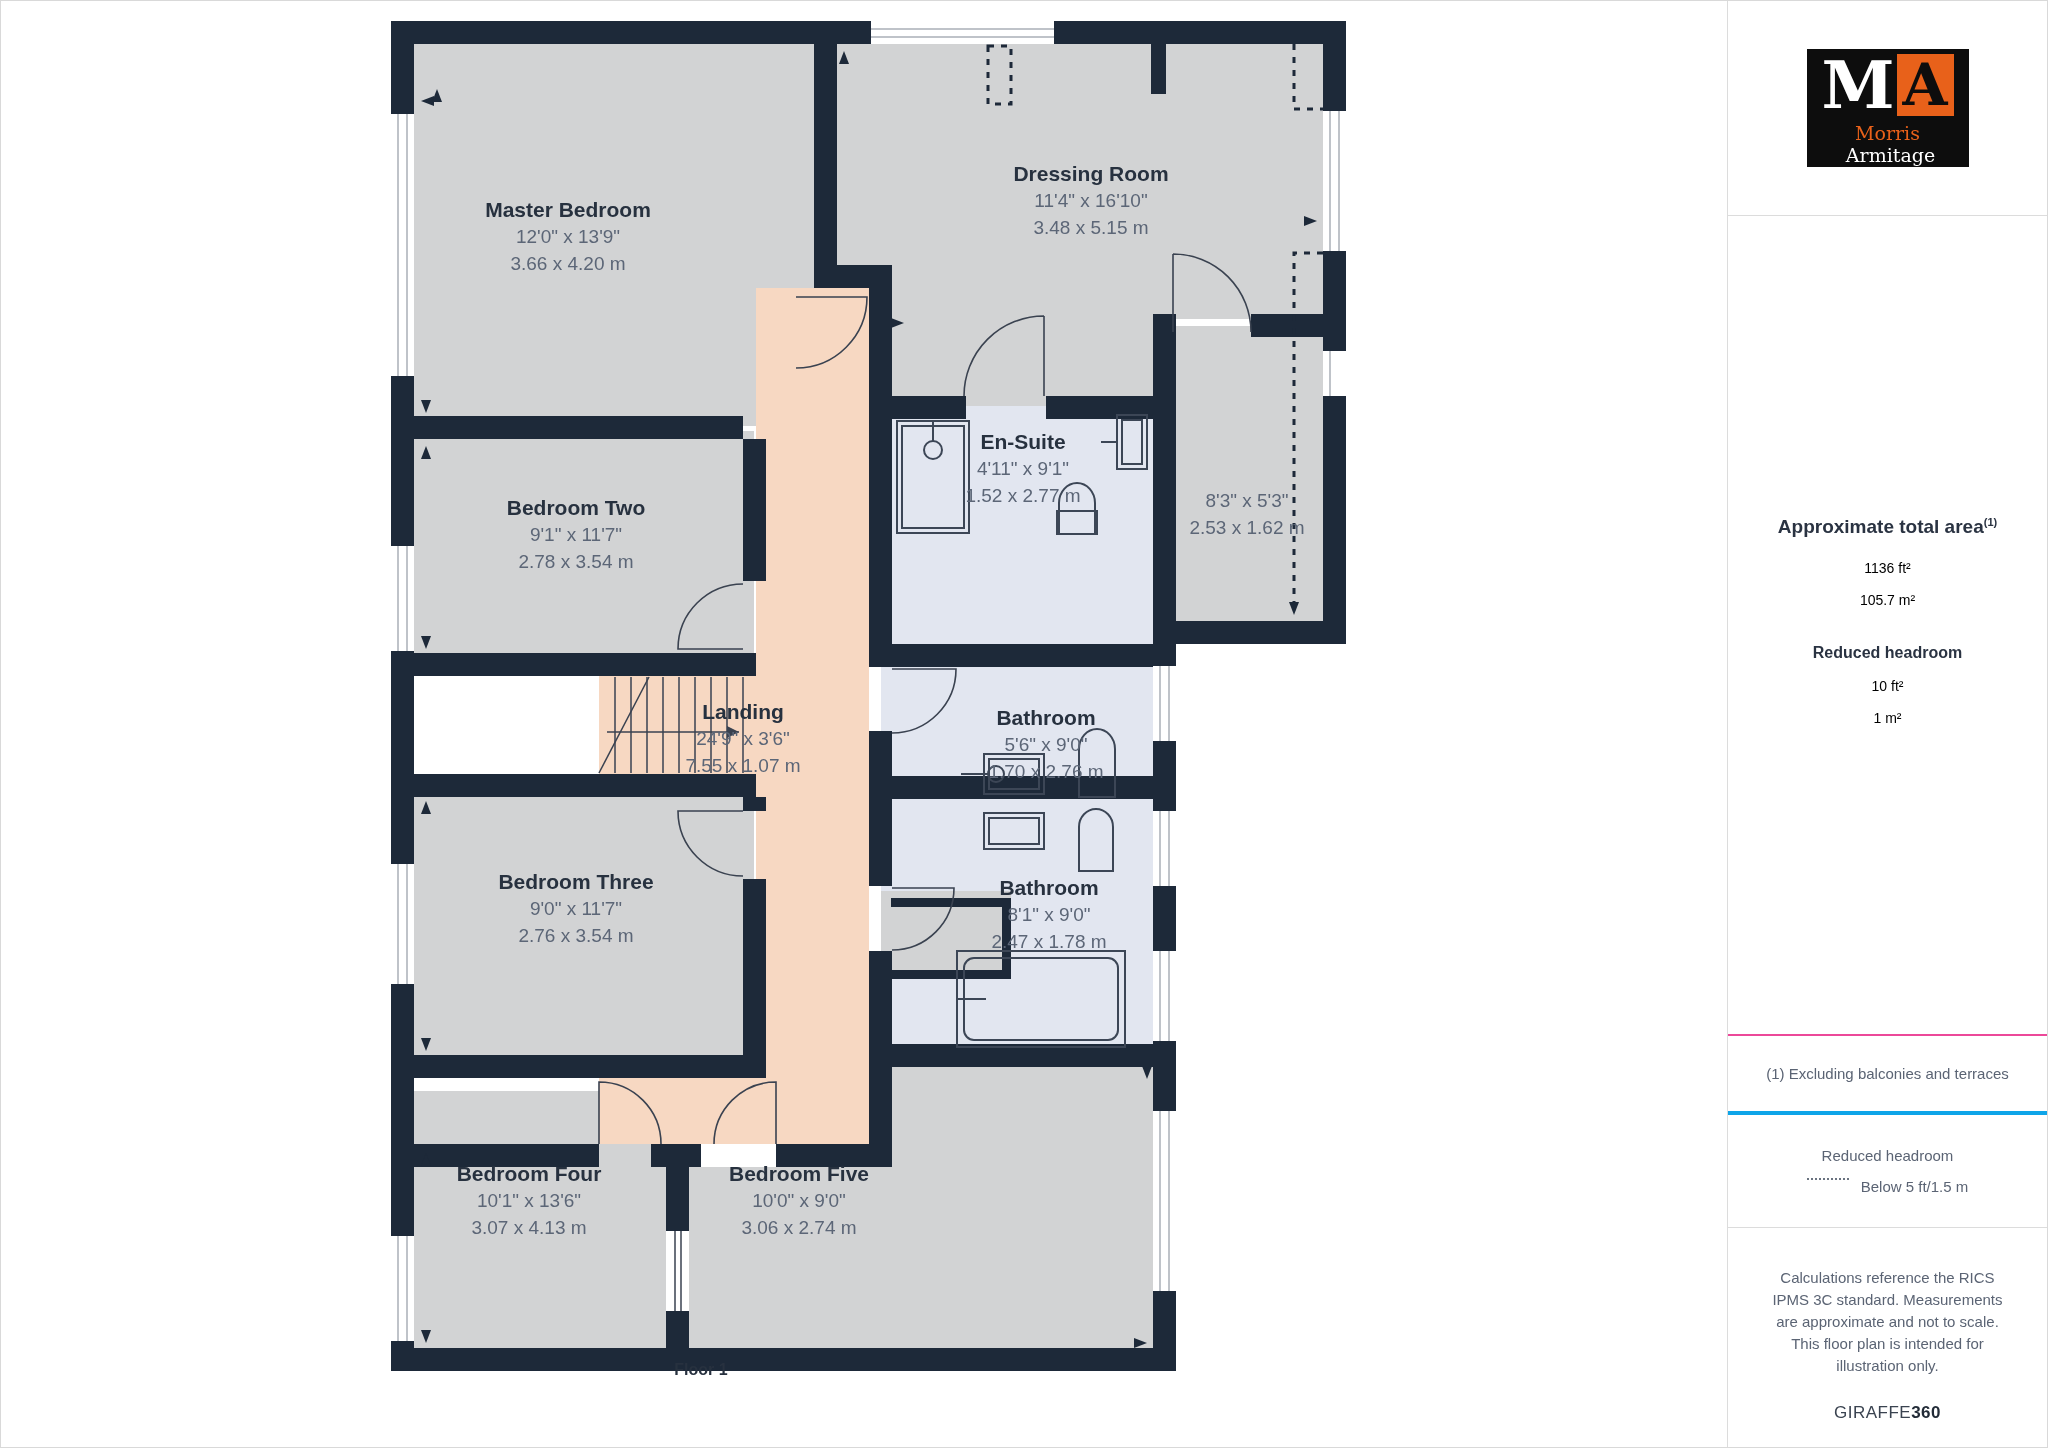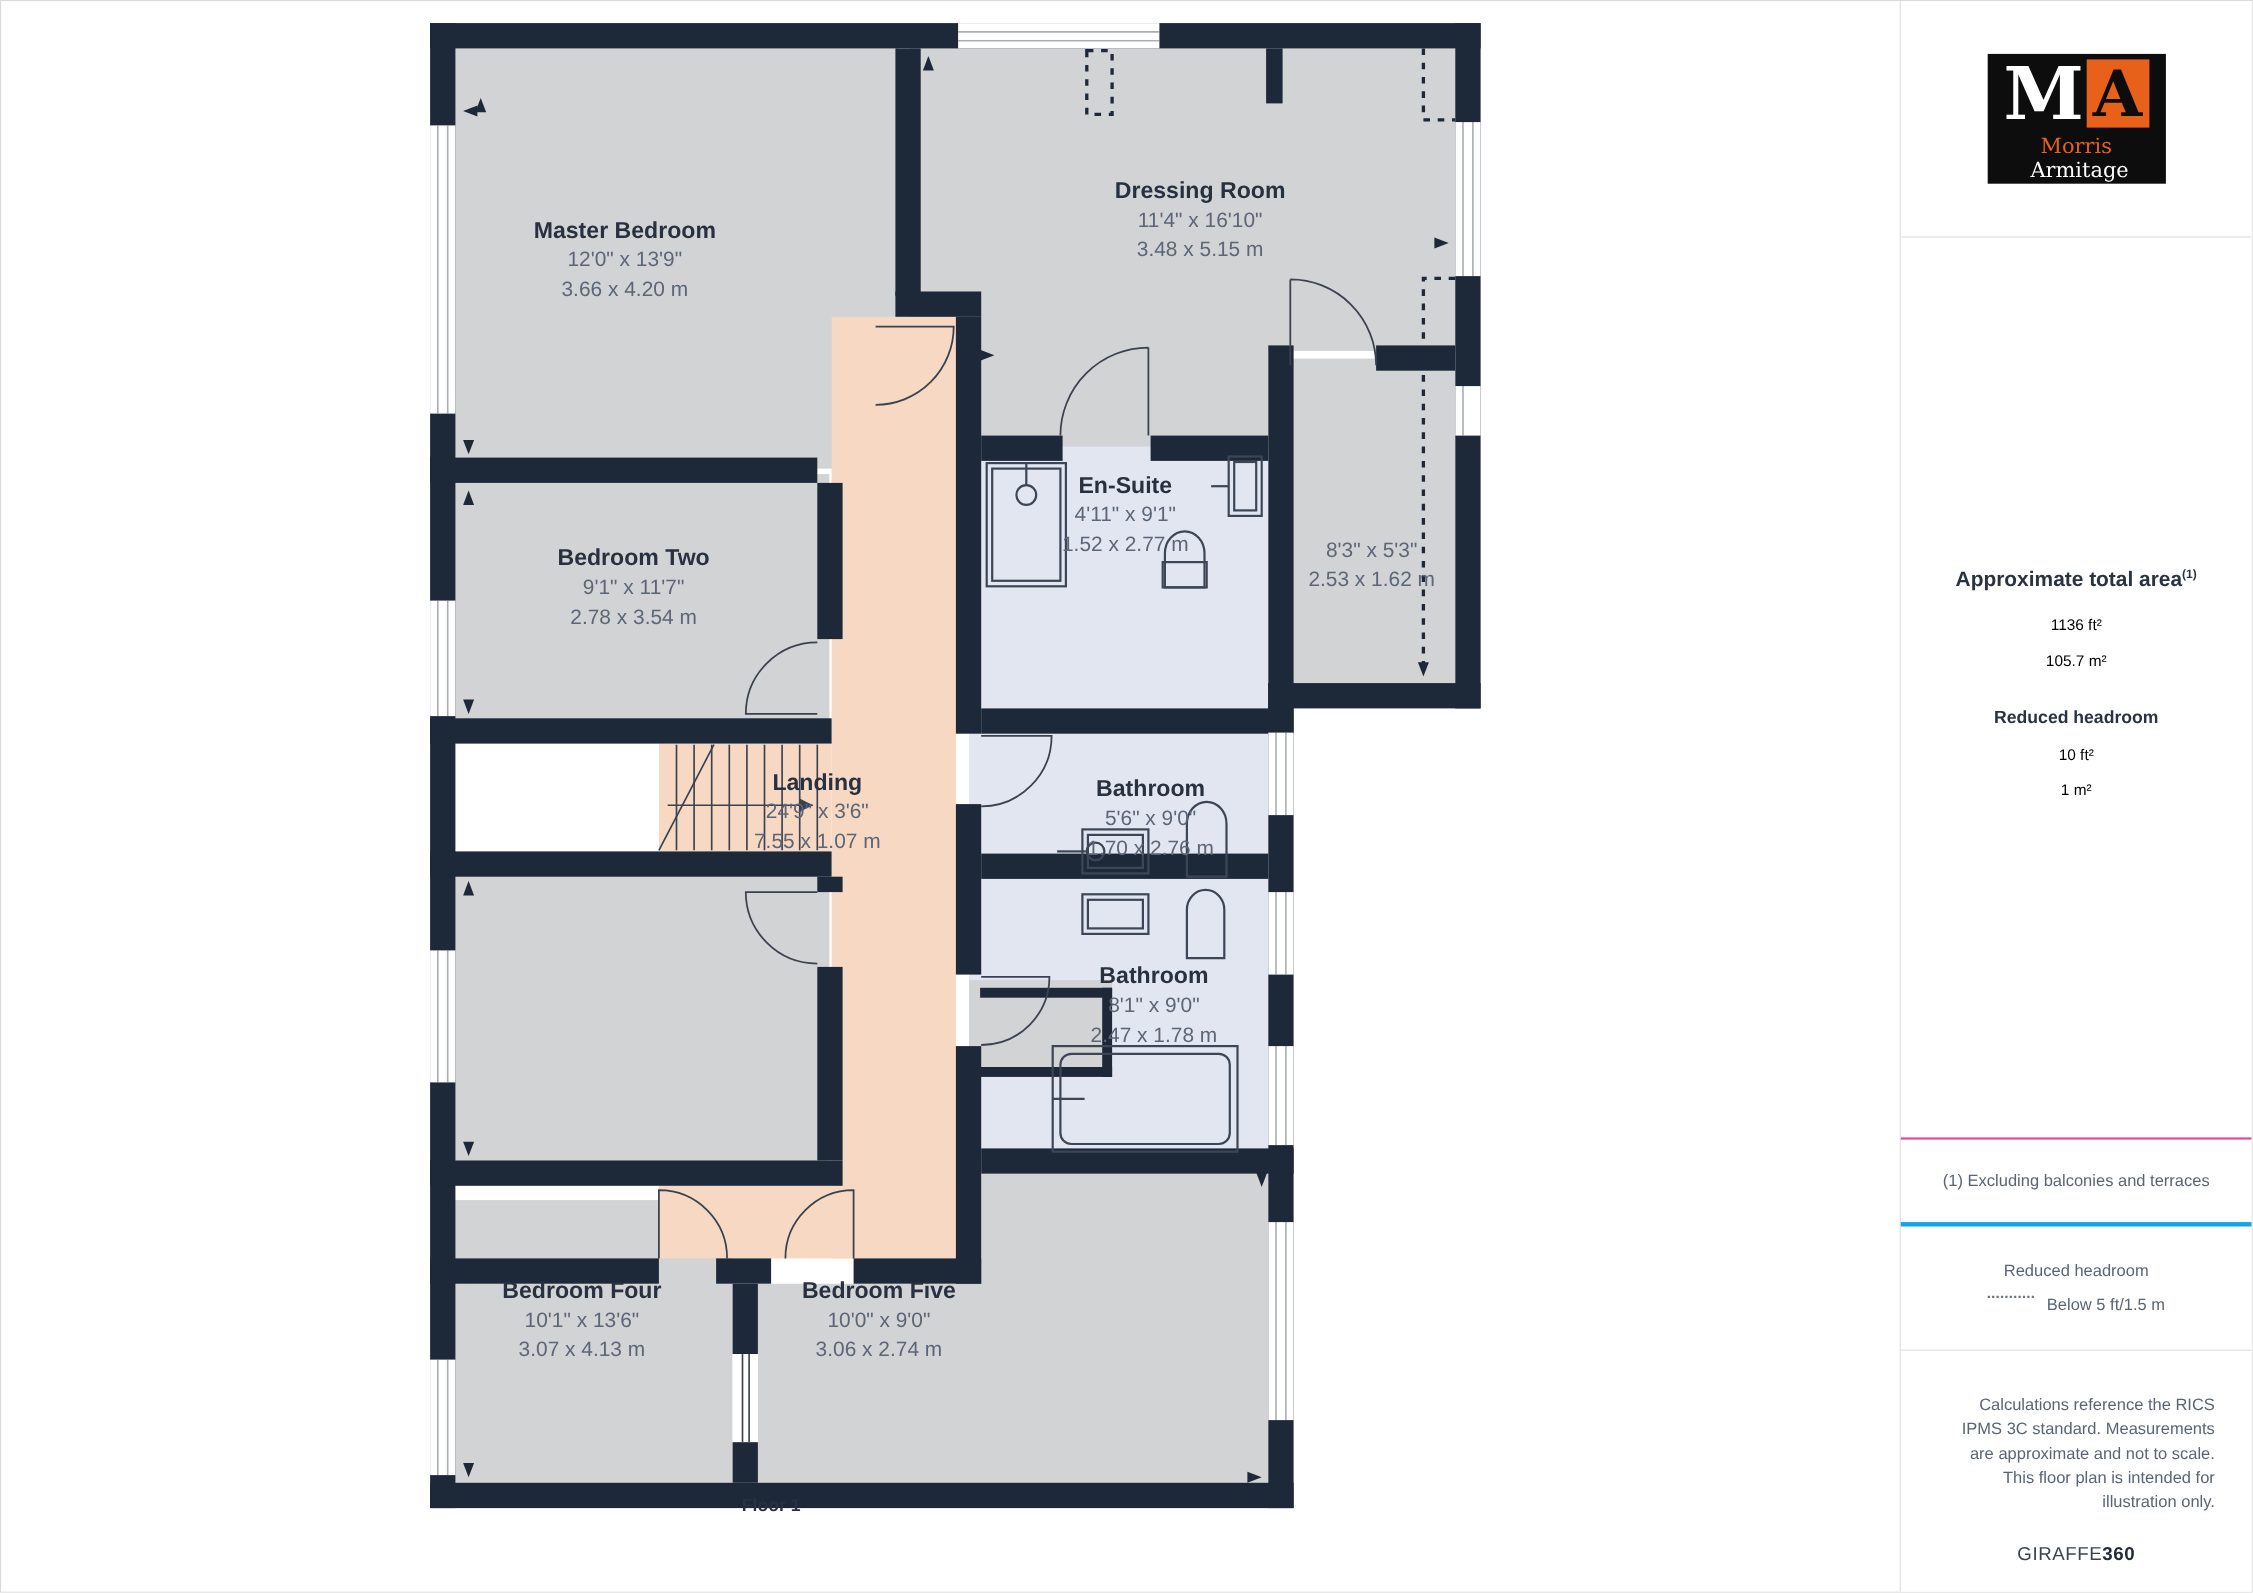--- a/index.html
+++ b/index.html
@@ -32,21 +32,21 @@
   .sb-area-sec{height:820px;border-bottom:2px solid #ec4899;text-align:center;}
   .sb-title{font-size:19px;font-weight:700;color:#2a3342;margin-bottom:14px;}
   .sb-title sup{font-size:11px;}
   .sb-val{font-size:14px;color:#000000;line-height:32px;}
   .sb-sub{font-size:16px;font-weight:700;color:#2a3342;margin-top:28px;margin-bottom:8px;}
   .sb-foot-sec{height:79px;border-bottom:4px solid #0ea5e9;font-size:15px;color:#5b6474;}
   .sb-legend-sec{height:113px;border-bottom:1px solid #dcdcdc;font-size:15px;color:#5b6474;}
   .legend-row{display:flex;align-items:flex-start;margin-top:14px;}
   .legend-dots{width:42px;border-top:2px dotted #6a7380;margin-right:12px;}
   .sb-disc-sec{height:217px;font-size:15px;color:#5b6474;}
-  .sb-disc-sec p{width:252px;margin:16px 0 26px 0;line-height:22px;text-align:right;}
+  .sb-disc-sec p{width:252px;margin:16px 0 26px 0;line-height:22px;}
   .brand{font-size:17px;color:#3a4350;letter-spacing:0.5px;}
   .brand b{color:#232c38;}
 </style>
 </head>
 <body>
 
 <div class="page">
 
   <svg class="plan-svg" width="1700" height="1448" viewBox="0 0 1700 1448">
 
@@ -256,20 +256,25 @@
   <div class="room-label" style="left:742px;top:698px">
     <span class="t">Landing</span>
     <span class="d">24'9" x 3'6"</span>
     <span class="d">7.55 x 1.07 m</span>
   </div>
   <div class="room-label" style="left:1045px;top:704px">
     <span class="t">Bathroom</span>
     <span class="d">5'6" x 9'0"</span>
     <span class="d">1.70 x 2.76 m</span>
   </div>
+  <div class="room-label" style="left:575px;top:868px">
+    <span class="t">Bedroom Three</span>
+    <span class="d">9'0" x 11'7"</span>
+    <span class="d">2.76 x 3.54 m</span>
+  </div>
   <div class="room-label" style="left:1048px;top:874px">
     <span class="t">Bathroom</span>
     <span class="d">8'1" x 9'0"</span>
     <span class="d">2.47 x 1.78 m</span>
   </div>
   <div class="room-label" style="left:528px;top:1160px">
     <span class="t">Bedroom Four</span>
     <span class="d">10'1" x 13'6"</span>
     <span class="d">3.07 x 4.13 m</span>
   </div>

